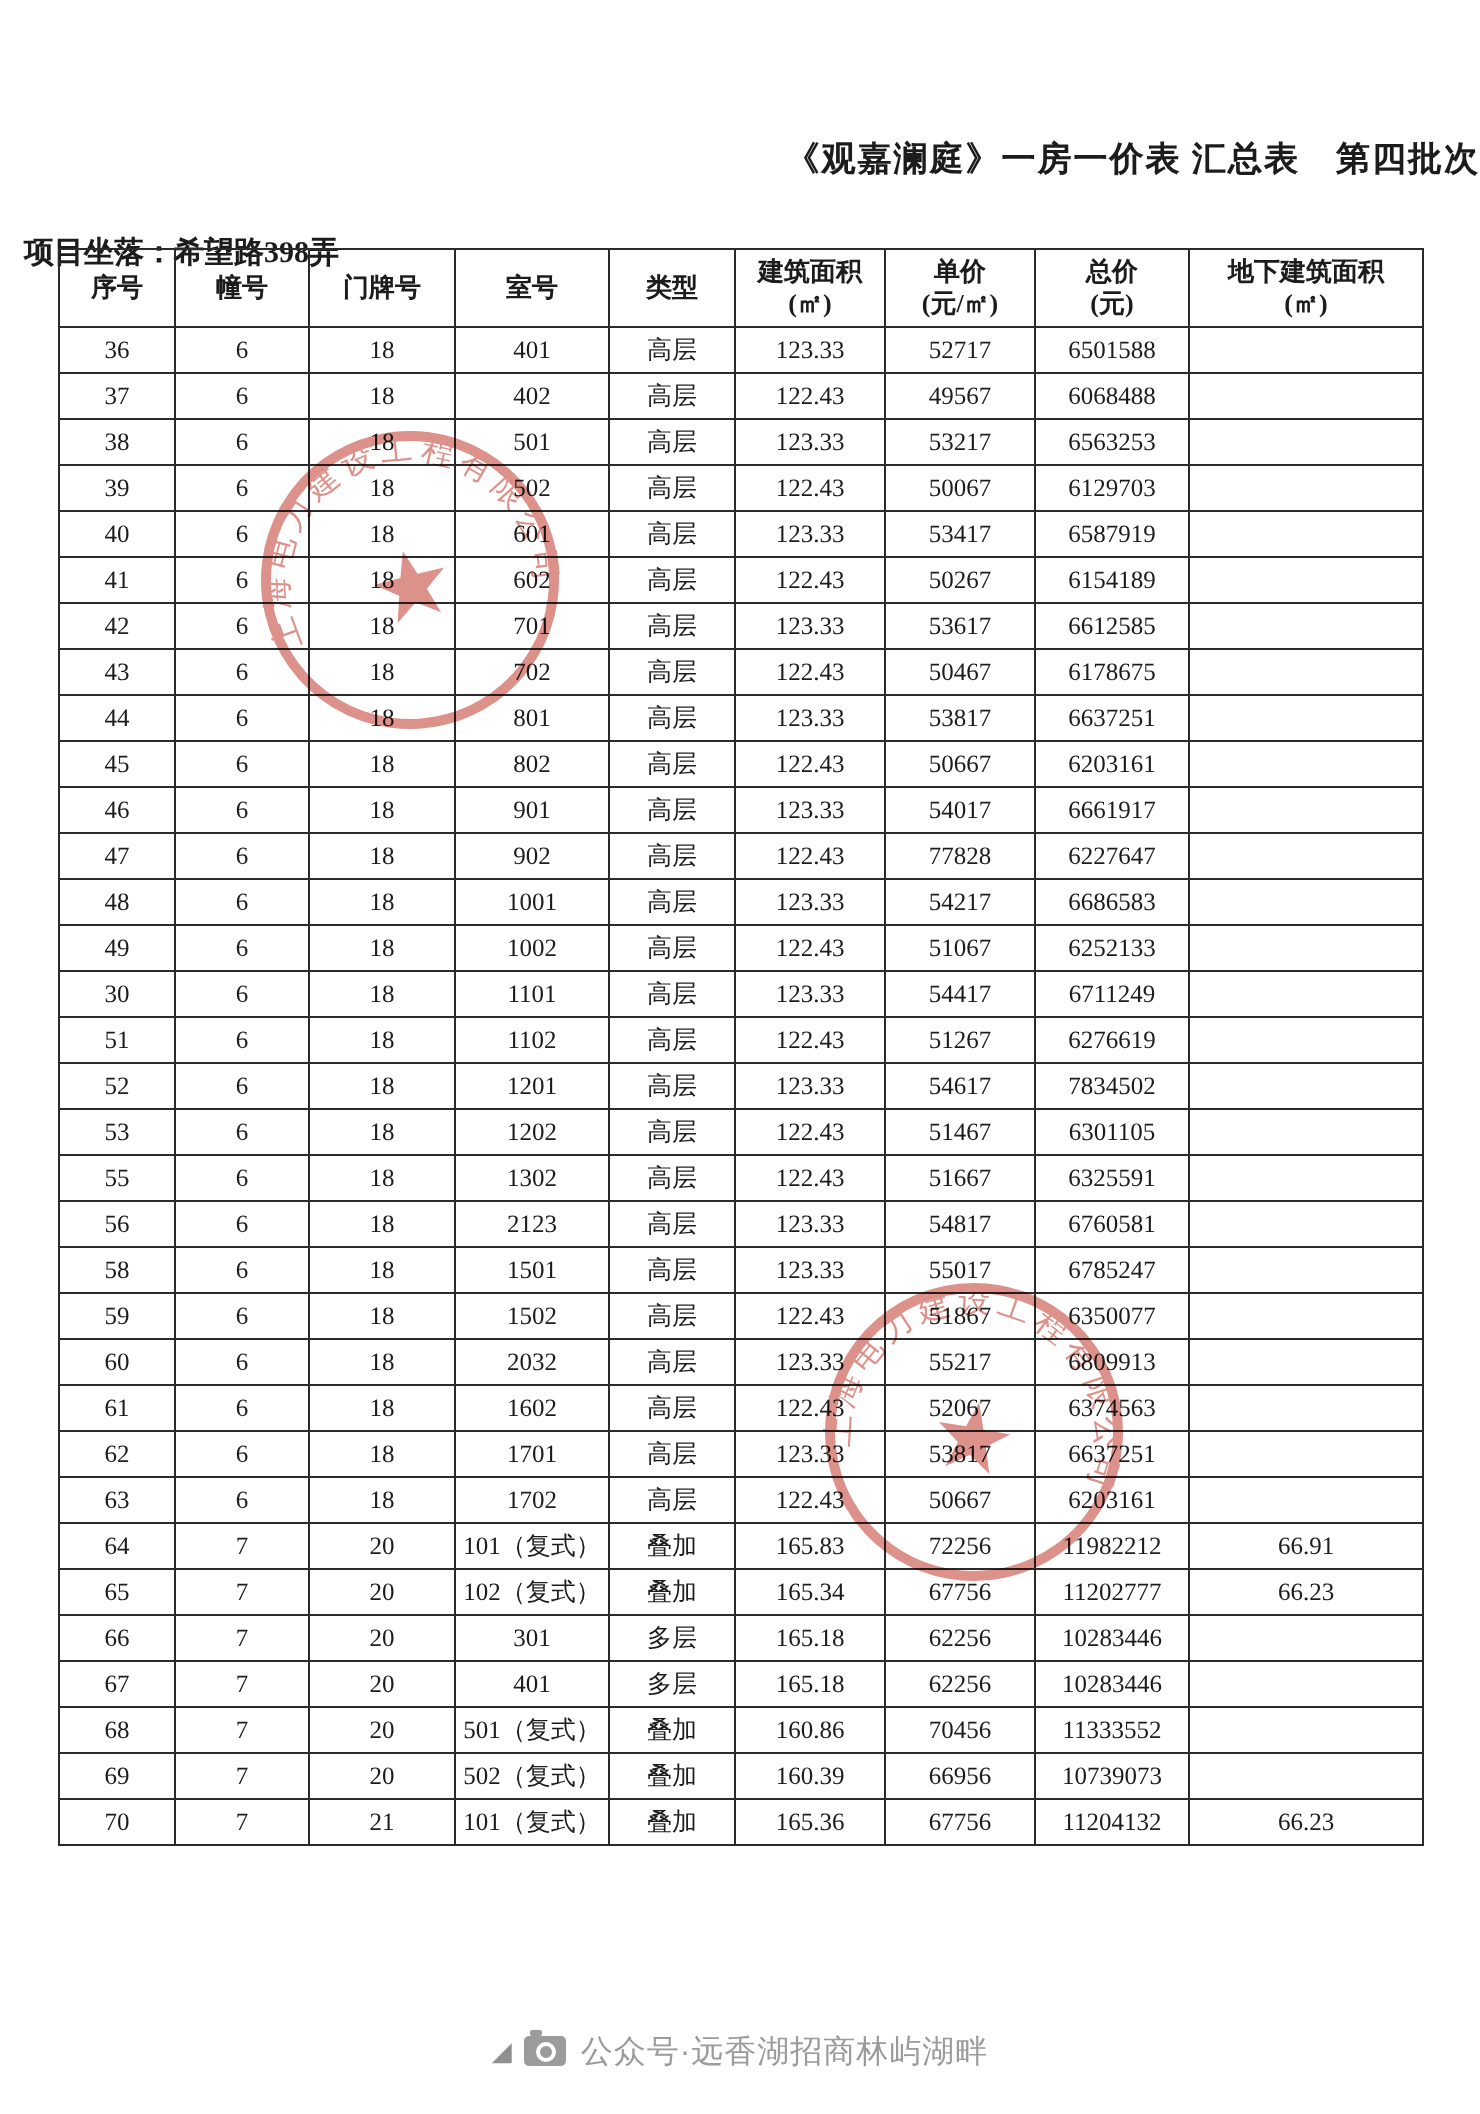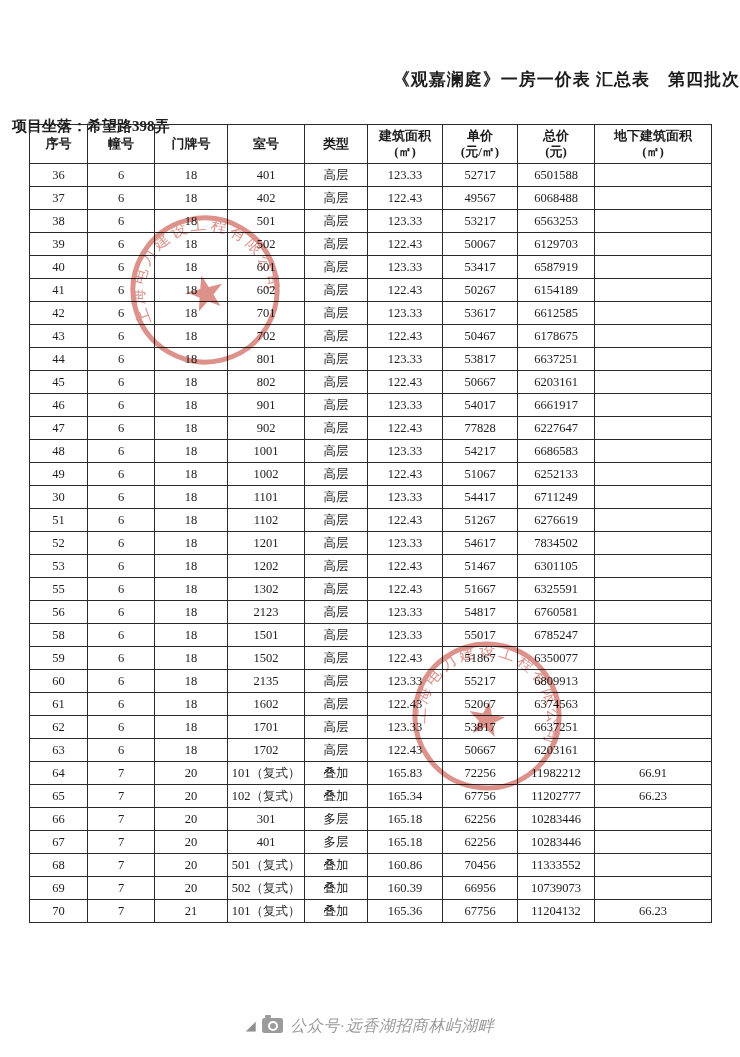--- a/index.html
+++ b/index.html
@@ -50,21 +50,21 @@
     width:160px; height:160px;
     mix-blend-mode:multiply;
     pointer-events:none;
   }
   .seal1 { left:125px; top:210px; }
   .seal2 { left:407px; top:636px; }
   .watermark {
     position:absolute; top:1016px; left:0; width:100%;
     text-align:center;
     font-family:"Liberation Sans","DejaVu Sans",sans-serif;
-    font-size:16px; color:#9b9b9b; letter-spacing:0.5px;font-style:italic;
+    font-size:16px; color:#9b9b9b; letter-spacing:0.5px;
   }
   .watermark .tri {
     color:#8f8f8f; font-size:13px; margin-right:6px; vertical-align:1px;
   }
   .cam {
     display:inline-block; position:relative;
     width:21px; height:15px;
     background:#9b9b9b; border-radius:2.5px;
     vertical-align:-2px; margin-right:7px;
   }
@@ -356,21 +356,21 @@
           <td>高层</td>
           <td>122.43</td>
           <td>51867</td>
           <td>6350077</td>
           <td></td>
         </tr>
         <tr>
           <td>60</td>
           <td>6</td>
           <td>18</td>
-          <td>2135</td>
+          <td>2032</td>
           <td>高层</td>
           <td>123.33</td>
           <td>55217</td>
           <td>6809913</td>
           <td></td>
         </tr>
         <tr>
           <td>61</td>
           <td>6</td>
           <td>18</td>

